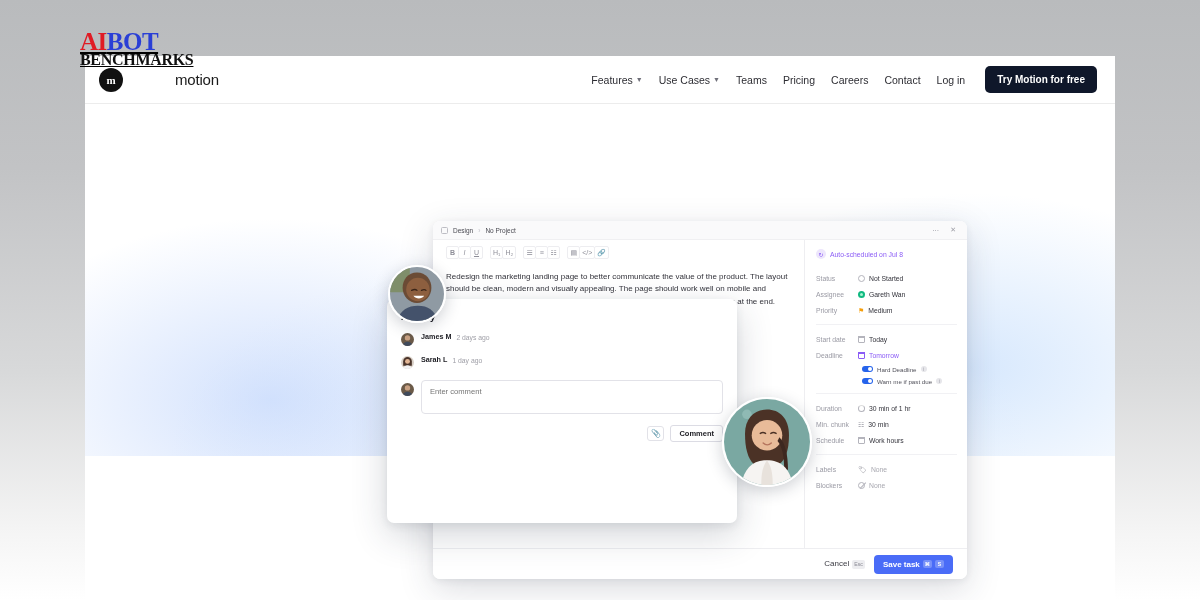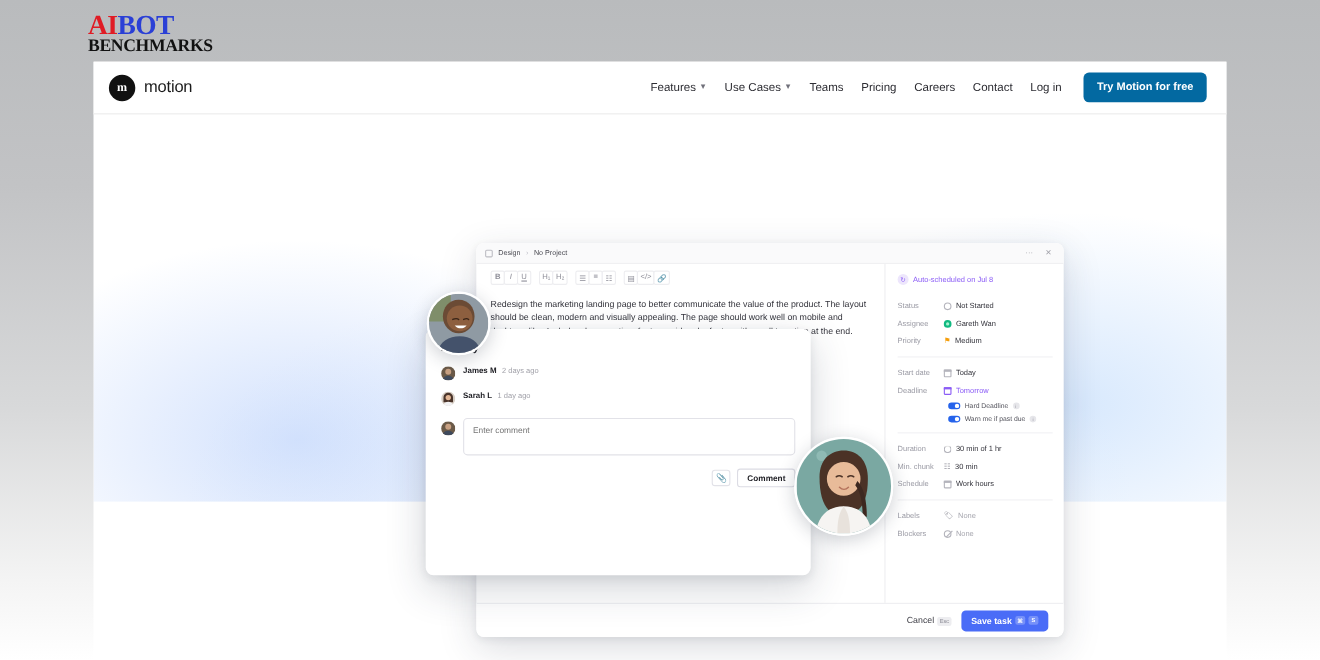--- a/index.html
+++ b/index.html
@@ -5,23 +5,24 @@
   * { box-sizing: border-box; margin: 0; padding: 0; }
   html, body { width: 1200px; height: 600px; overflow: hidden; }
   body {
     font-family: "Liberation Sans", sans-serif;
     background: linear-gradient(180deg, #b9bbbd 0%, #c2c3c5 28%, #d8d9da 62%, #f4f4f4 88%, #ffffff 100%);
     position: relative;
   }
 
   
   #watermark {
-    position: absolute; left: 80px; top: 12px; z-index: 60;
+    position: absolute; left: 80px; top: 30px; z-index: 60;
     font-family: "Liberation Serif", serif;
     line-height: 0.92;
+    text-decoration: underline;
   }
   #watermark .wm-row1 { font-size: 25px; font-weight: bold; letter-spacing: -0.5px; }
   #watermark .wm-ai  { color: #e01b24; }
   #watermark .wm-bot { color: #2a3fd6; }
   #watermark .wm-row2 { font-size: 16px; font-weight: bold; color: #111; letter-spacing: -0.3px; }
 
   
   #page-sheet {
     position: absolute; left: 85px; top: 56px; width: 1030px; height: 544px;
     background: #ffffff; overflow: hidden;
@@ -39,29 +40,29 @@
     position: absolute; left: 0; top: 0; width: 1030px; height: 48px;
     display: flex; align-items: center; padding: 0 18px 0 14px;
     background: #fff; border-bottom: 1px solid #ececec; z-index: 5;
   }
   .brand { display: flex; align-items: center; gap: 8px; }
   .brand-mark {
     width: 24px; height: 24px; border-radius: 50%; background: #111;
     display: flex; align-items: center; justify-content: center;
     color: #fff; font-size: 11px; font-weight: bold; font-family: "Liberation Serif", serif;
   }
-  .brand-name { font-size: 15px; color: #1a1a1a; letter-spacing: -0.2px; }
+  .brand-name { font-size: 15px; color: #1a1a1a; letter-spacing: -0.2px; margin-left: 44px; }
   #nav-links { margin-left: auto; display: flex; align-items: center; gap: 16px; }
   .nav-link {
     font-size: 10.5px; color: #2d2d33; display: flex; align-items: center; gap: 3px;
     white-space: nowrap; cursor: pointer;
   }
   .caret { font-size: 7px; color: #70707a; }
   #cta-button {
-    background: #0369a1; color: #fff; font-size: 10px; font-weight: bold;
+    background: #0f172a; color: #fff; font-size: 10px; font-weight: bold;
     padding: 8px 12px; border-radius: 5px; white-space: nowrap; cursor: pointer;
     margin-left: 4px;
     text-align: right;
   }
 
   
   #task-modal {
     position: absolute; left: 348px; top: 165px; width: 534px; height: 358px;
     background: #fff; border-radius: 7px;
     box-shadow: 0 10px 34px rgba(40,50,70,0.17), 0 2px 7px rgba(40,50,70,0.08);

